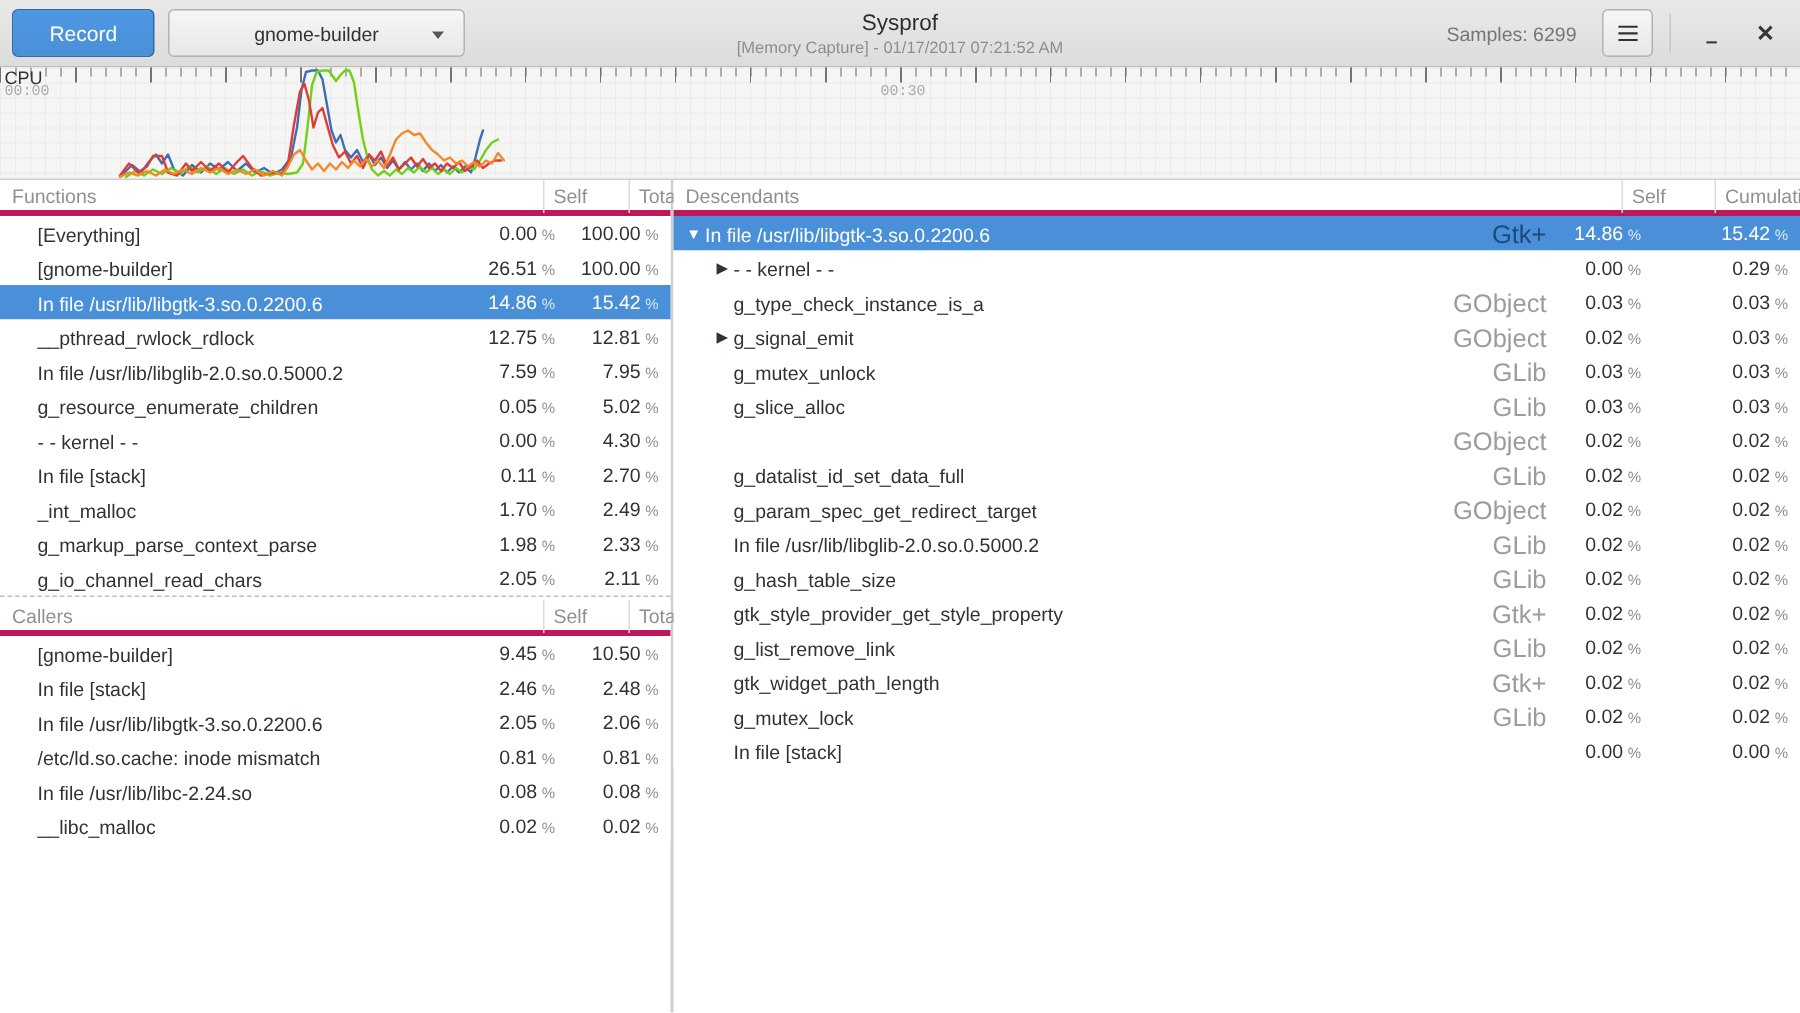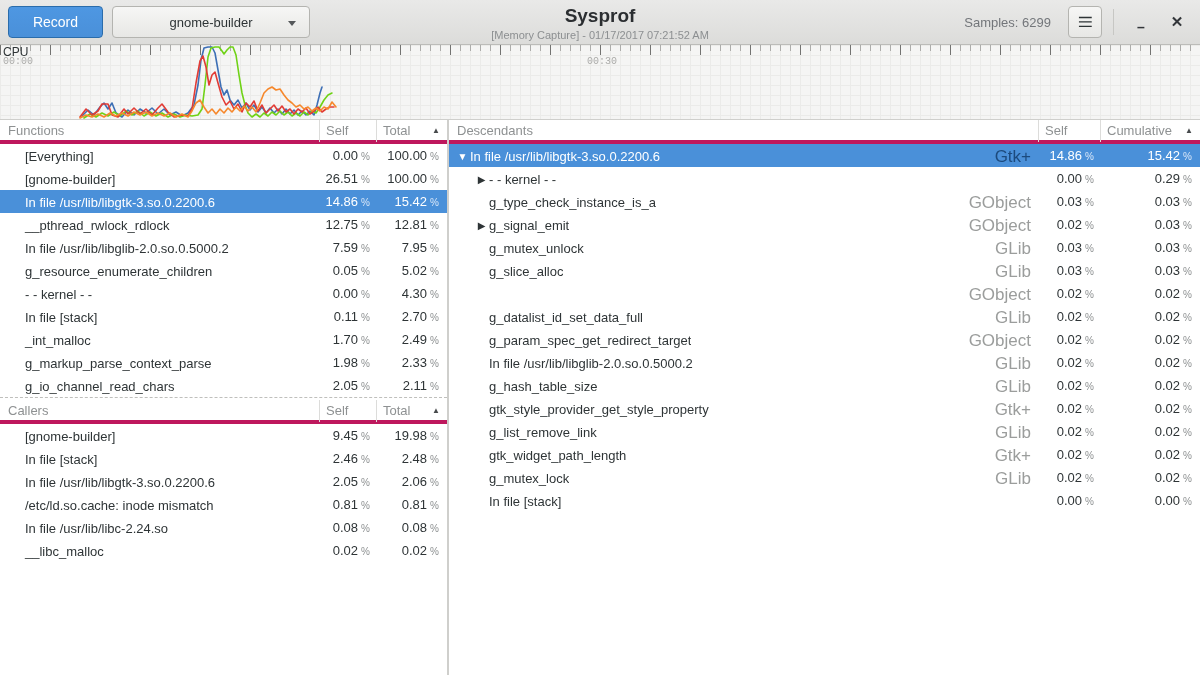--- a/index.html
+++ b/index.html
@@ -31,21 +31,21 @@
   .dropdown-arrow {
     position:absolute; right:13px; top:14px; width:0; height:0;
     border-left:4px solid transparent; border-right:4px solid transparent;
     border-top:5px solid #55585a;
   }
   .title-center {
     position:absolute; left:0; right:0; top:0; height:45px;
     display:flex; flex-direction:column; align-items:center; justify-content:center;
     pointer-events:none;
   }
-  .app-title { font-weight:bold; font-size:19px; color:#2b2e31; }
+  .app-title { font-weight:normal; font-size:15px; color:#2b2e31; }
   .app-subtitle { font-size:11px; color:#8c8f91; margin-top:2px; }
   .tb-right { margin-left:auto; display:flex; align-items:center; height:100%; }
   .samples { color:#73767a; font-size:13px; margin-right:17px; }
   .menu-btn { width:34px; font-size:14px; letter-spacing:0; }
   .menu-btn span { transform:scaleX(1.25); }
   .tb-sep { width:1px; height:26px; background:#c7c7c4; margin:0 9px 0 11px; }
   .win-btn {
     width:36px; height:36px; display:flex; align-items:center; justify-content:center;
     color:#33363a; font-size:14px; font-weight:bold;
   }
@@ -84,21 +84,21 @@
   .right-pane { flex:1; }
 
   .thead {
     display:grid; height:24px; line-height:22px;
     border-bottom:4px solid #be185d; background:#fff; color:#8e9192;
   }
   .left-grid  { grid-template-columns:1fr 57px 71px; }
   .right-grid { grid-template-columns:1fr 62px 100px; }
   .hname { padding-left:8px; }
   .hnum  { border-left:1px solid #dcdcda; padding:0 7px 0 6px;
-           display:flex; align-items:center; justify-content:space-between; }
+           display:flex; align-items:center; justify-content:space-between;margin-left:43px; }
   .sort-arrow { font-size:8px; color:#474a4c; }
 
   .trow { display:grid; height:23px; line-height:23px; background:#fff; }
   .trow.selected { background:var(--accent,#4a90d9); color:#ffffff; }
   .name-cell { padding-left:25px; white-space:nowrap; overflow:hidden; display:flex; align-items:center; }
   .num-cell  { text-align:right; padding-right:6px; white-space:nowrap; }
   .num-cell.total { padding-right:8px; }
   .unit { font-size:10px; color:#8d9091; margin-left:3px; }
   .trow.selected .unit { color:#d9e7f8; }
 
@@ -235,21 +235,21 @@
       </div>
       <div class="hnum">
         <span>Total</span>
         <span class="sort-arrow">▲</span>
       </div>
     </div>
     <div id="callers-rows">
         <div class="trow left-grid">
           <div class="name-cell">[gnome-builder]</div>
           <div class="num-cell"><span class="val">9.45</span><span class="unit">%</span></div>
-          <div class="num-cell total"><span class="val">19.98</span><span class="unit">%</span></div>
+          <div class="num-cell total"><span class="val">10.50</span><span class="unit">%</span></div>
         </div>
         <div class="trow left-grid">
           <div class="name-cell">In file [stack]</div>
           <div class="num-cell"><span class="val">2.46</span><span class="unit">%</span></div>
           <div class="num-cell total"><span class="val">2.48</span><span class="unit">%</span></div>
         </div>
         <div class="trow left-grid">
           <div class="name-cell">In file /usr/lib/libgtk-3.so.0.2200.6</div>
           <div class="num-cell"><span class="val">2.05</span><span class="unit">%</span></div>
           <div class="num-cell total"><span class="val">2.06</span><span class="unit">%</span></div>

